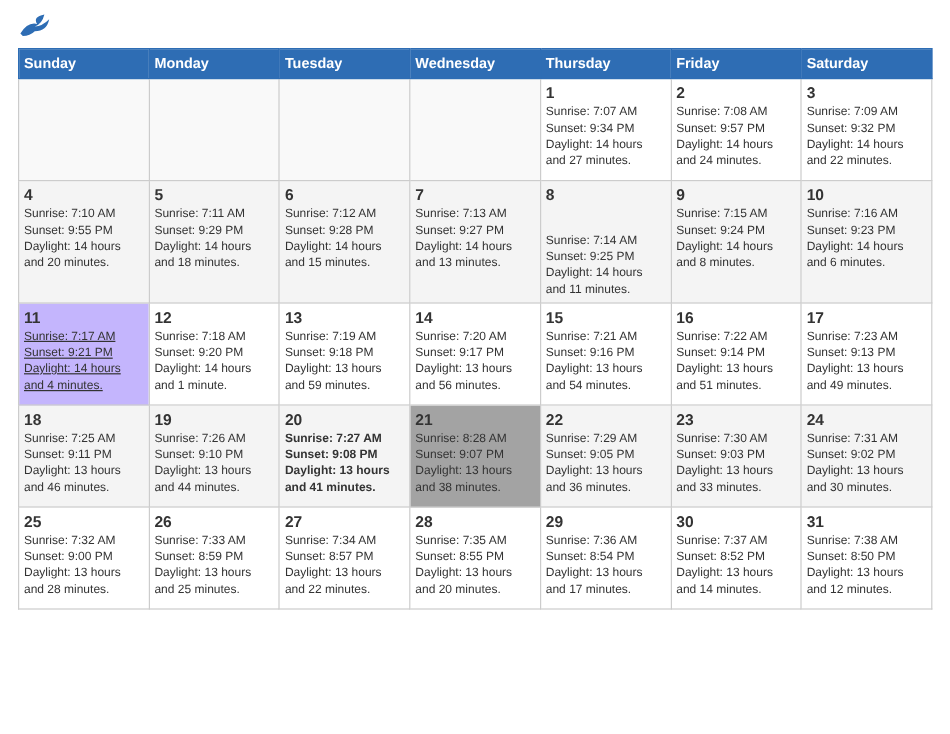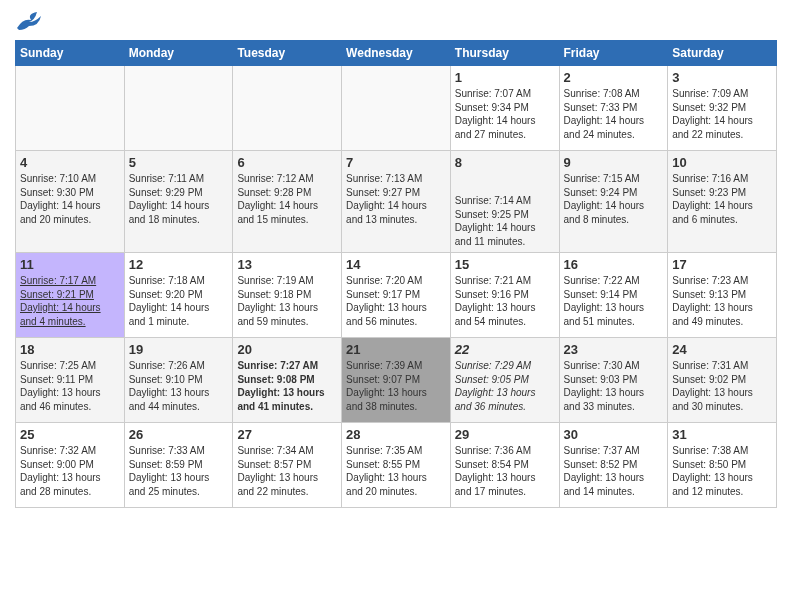--- a/index.html
+++ b/index.html
@@ -130,35 +130,35 @@
         <td class="empty" style="background: rgb(249, 249, 249);"></td>
         <td style="background: rgb(255, 255, 255);">
           <span class="day-num">1</span>
           <div class="cell-text" style="white-space: pre-line;">Sunrise: 7:07 AM
 Sunset: 9:34 PM
 Daylight: 14 hours and 27 minutes.</div>
         </td>
         <td style="background: rgb(255, 255, 255);">
           <span class="day-num">2</span>
           <div class="cell-text" style="white-space: pre-line;">Sunrise: 7:08 AM
-Sunset: 7:33 PM
+Sunset: 9:57 PM
 Daylight: 14 hours and 24 minutes.</div>
         </td>
         <td style="background: rgb(255, 255, 255);">
           <span class="day-num">3</span>
           <div class="cell-text" style="white-space: pre-line;">Sunrise: 7:09 AM
 Sunset: 9:32 PM
 Daylight: 14 hours and 22 minutes.</div>
         </td>
       </tr>
       <tr>
         <td style="background: rgb(244, 244, 244);">
           <span class="day-num">4</span>
           <div class="cell-text" style="white-space: pre-line;">Sunrise: 7:10 AM
-Sunset: 9:30 PM
+Sunset: 9:55 PM
 Daylight: 14 hours and 20 minutes.</div>
         </td>
         <td style="background: rgb(244, 244, 244);">
           <span class="day-num">5</span>
           <div class="cell-text" style="white-space: pre-line;">Sunrise: 7:11 AM
 Sunset: 9:29 PM
 Daylight: 14 hours and 18 minutes.</div>
         </td>
         <td style="background: rgb(244, 244, 244);">
           <span class="day-num">6</span>
@@ -249,25 +249,25 @@
 Daylight: 13 hours and 44 minutes.</div>
         </td>
         <td style="background: rgb(244, 244, 244);">
           <span class="day-num">20</span>
           <div class="cell-text" style="white-space: pre-line; font-weight: bold;">Sunrise: 7:27 AM
 Sunset: 9:08 PM
 Daylight: 13 hours and 41 minutes.</div>
         </td>
         <td style="background: #a3a3a3;">
           <span class="day-num">21</span>
-          <div class="cell-text" style="white-space: pre-line;">Sunrise: 7:39 AM
+          <div class="cell-text" style="white-space: pre-line;">Sunrise: 8:28 AM
 Sunset: 9:07 PM
 Daylight: 13 hours and 38 minutes.</div>
         </td>
-        <td style="background: rgb(244, 244, 244); font-style: italic;">
+        <td style="background: rgb(244, 244, 244);">
           <span class="day-num">22</span>
           <div class="cell-text" style="white-space: pre-line;">Sunrise: 7:29 AM
 Sunset: 9:05 PM
 Daylight: 13 hours and 36 minutes.</div>
         </td>
         <td style="background: rgb(244, 244, 244);">
           <span class="day-num">23</span>
           <div class="cell-text" style="white-space: pre-line;">Sunrise: 7:30 AM
 Sunset: 9:03 PM
 Daylight: 13 hours and 33 minutes.</div>

